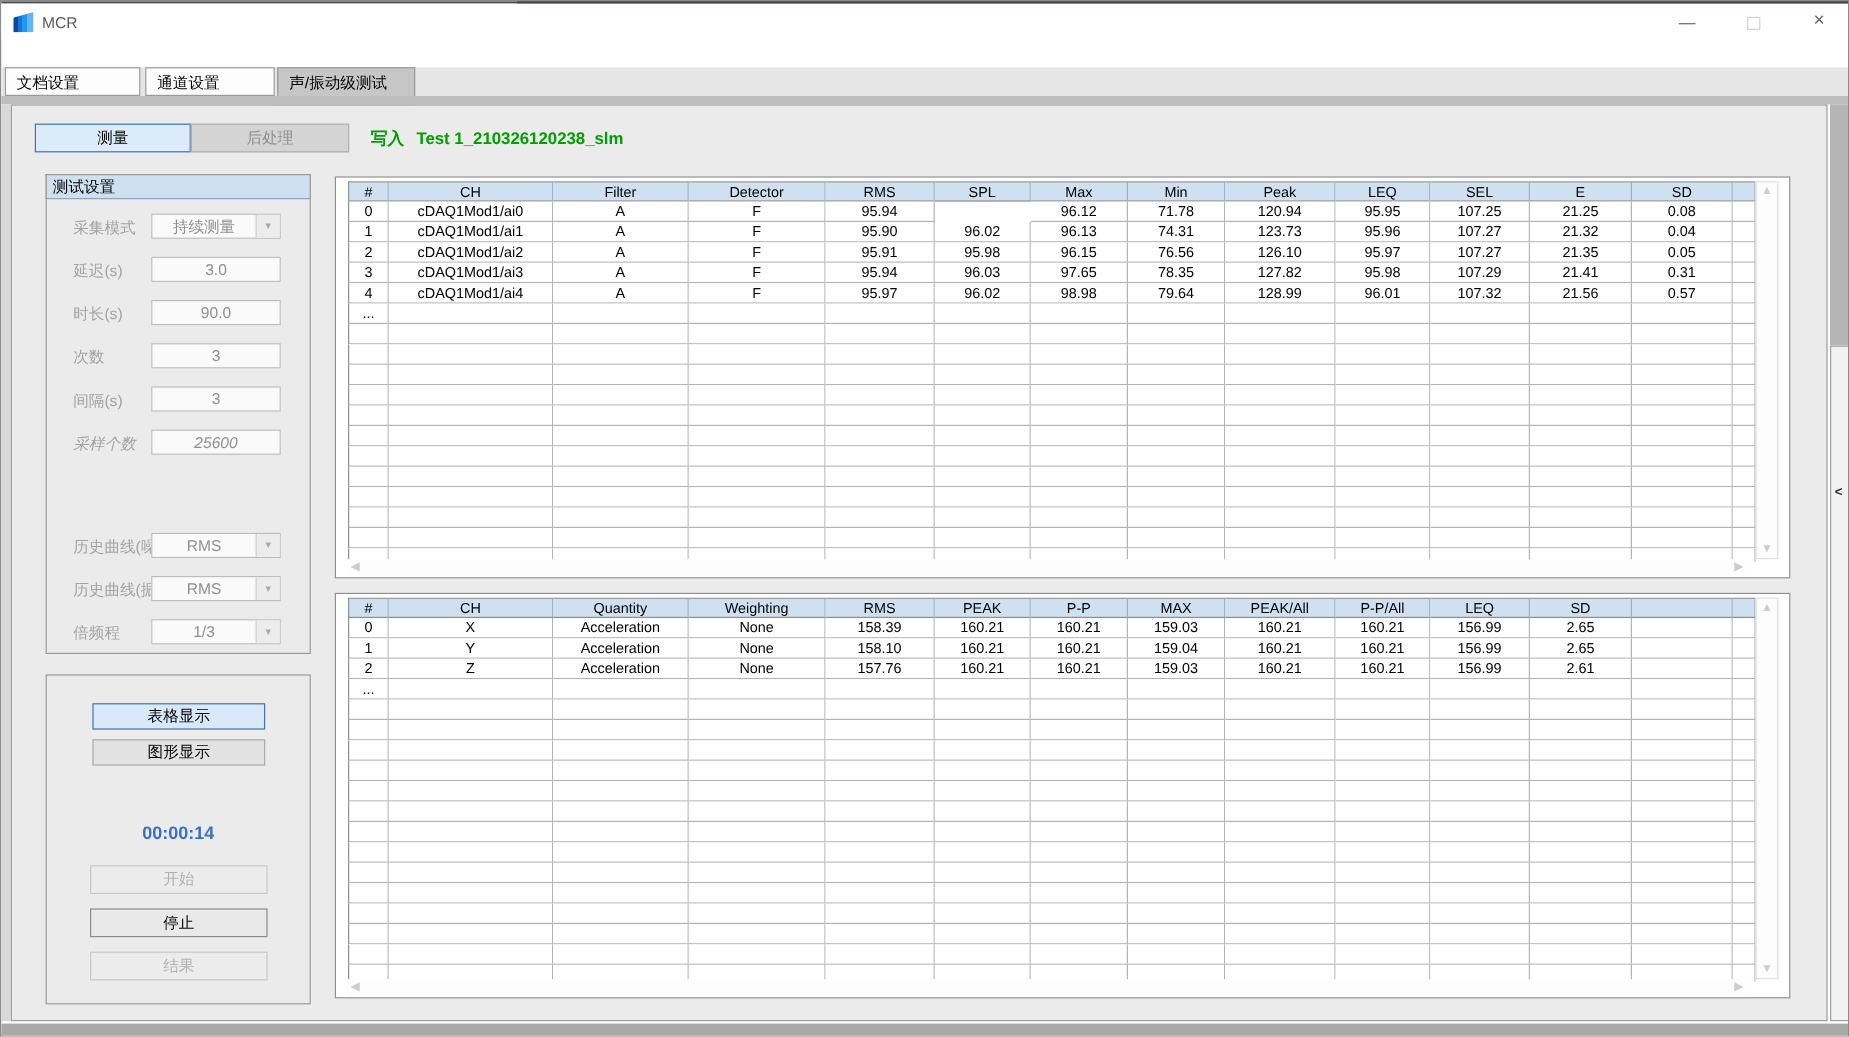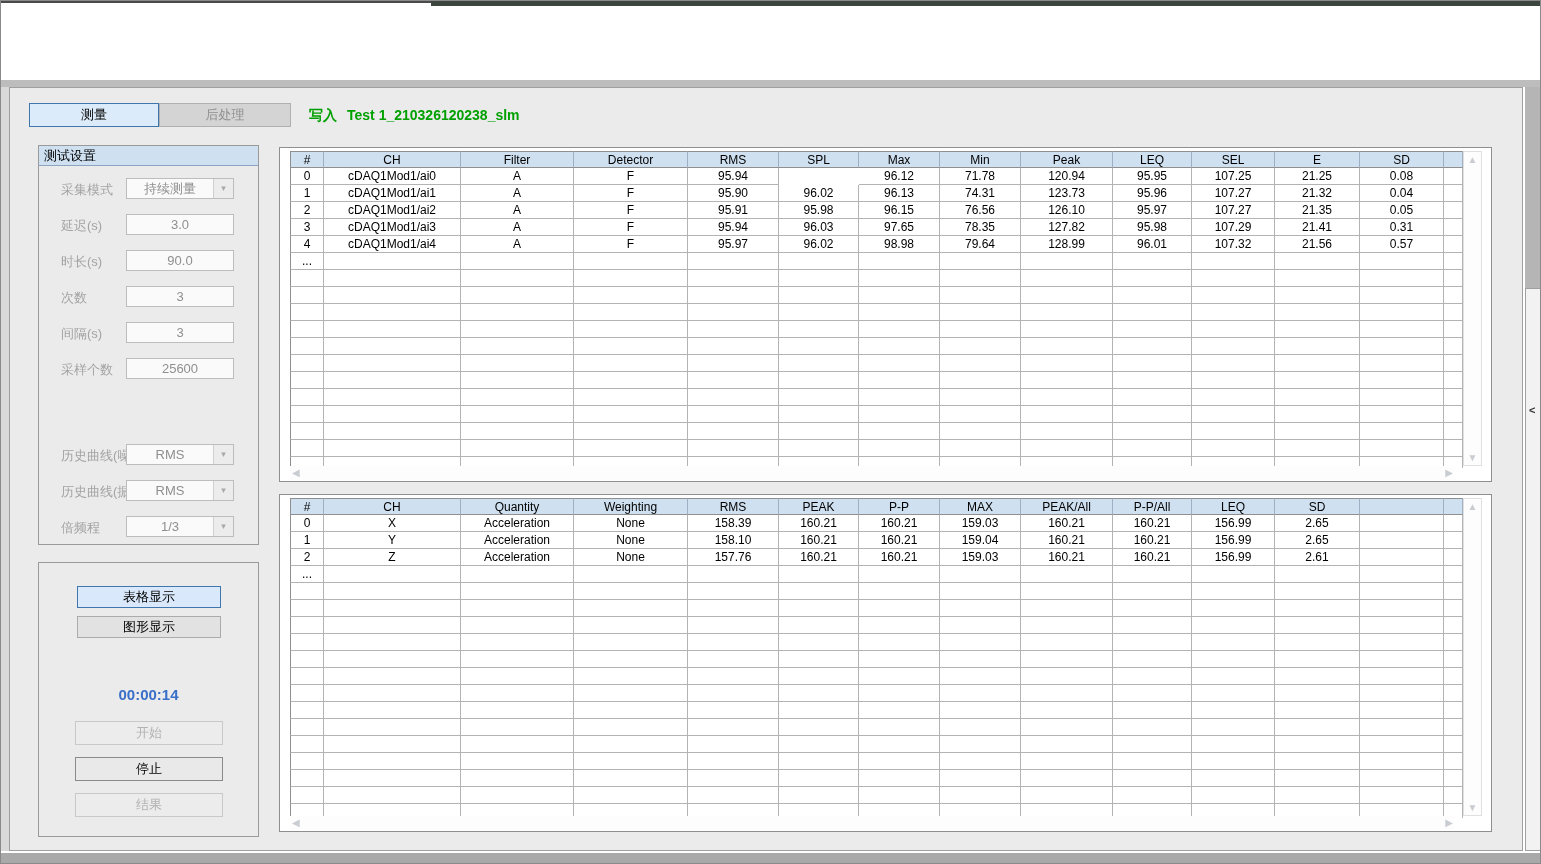--- a/index.html
+++ b/index.html
@@ -86,22 +86,34 @@
   .hscroll { position:absolute; left:10px; height:14px; background:#fdfdfd; }
   .hscroll .arr { position:absolute; top:1px; color:#c9cdd1; font-size:10px; }
 </style>
 </head>
 <body>
 
 <div class="app">
   <div class="top-line"></div>
   <div class="top-dark"></div>
 
-
-
+  <div class="titlebar">
+    <div class="app-icon"></div>
+    <div class="app-title">MCR</div>
+    <div class="win-btn win-min">—</div>
+    <div class="win-btn win-max"><span class="max-glyph"></span></div>
+    <div class="win-btn win-close">×</div>
+  </div>
+
+
+  <div class="tabstrip">
+    <div class="tab" style="left:3px;width:113px">文档设置</div>
+    <div class="tab" style="left:120px;width:108px">通道设置</div>
+    <div class="tab active" style="left:230px;width:115px">声/振动级测试</div>
+  </div>
   <div class="tabband"></div>
 
   <div class="left-margin"></div>
 
   <div class="page">
     <div class="btn btn-measure">测量</div>
     <div class="btn btn-post">后处理</div>
     <span class="write-label">写入</span>
     <span class="file-name">Test 1_210326120238_slm</span>
 
@@ -121,21 +133,21 @@
             <div class="field-box">90.0</div>
           </div>
           <div class="field-row" style="top: 140px;">
             <span class="field-label">次数</span>
             <div class="field-box">3</div>
           </div>
           <div class="field-row" style="top: 176px;">
             <span class="field-label">间隔(s)</span>
             <div class="field-box">3</div>
           </div>
-          <div class="field-row" style="top: 212px;">
+          <div class="field-row" style="top: 212px; font-style: italic;">
             <span class="field-label">采样个数</span>
             <div class="field-box">25600</div>
           </div>
           <div class="field-row" style="top: 298px;">
             <span class="field-label">历史曲线(噪声)</span>
             <div class="field-box" style="padding-right: 20px;">RMS<span class="combo-arrow">▾</span></div>
           </div>
           <div class="field-row" style="top: 334px;">
             <span class="field-label">历史曲线(振动)</span>
             <div class="field-box" style="padding-right: 20px;">RMS<span class="combo-arrow">▾</span></div>

